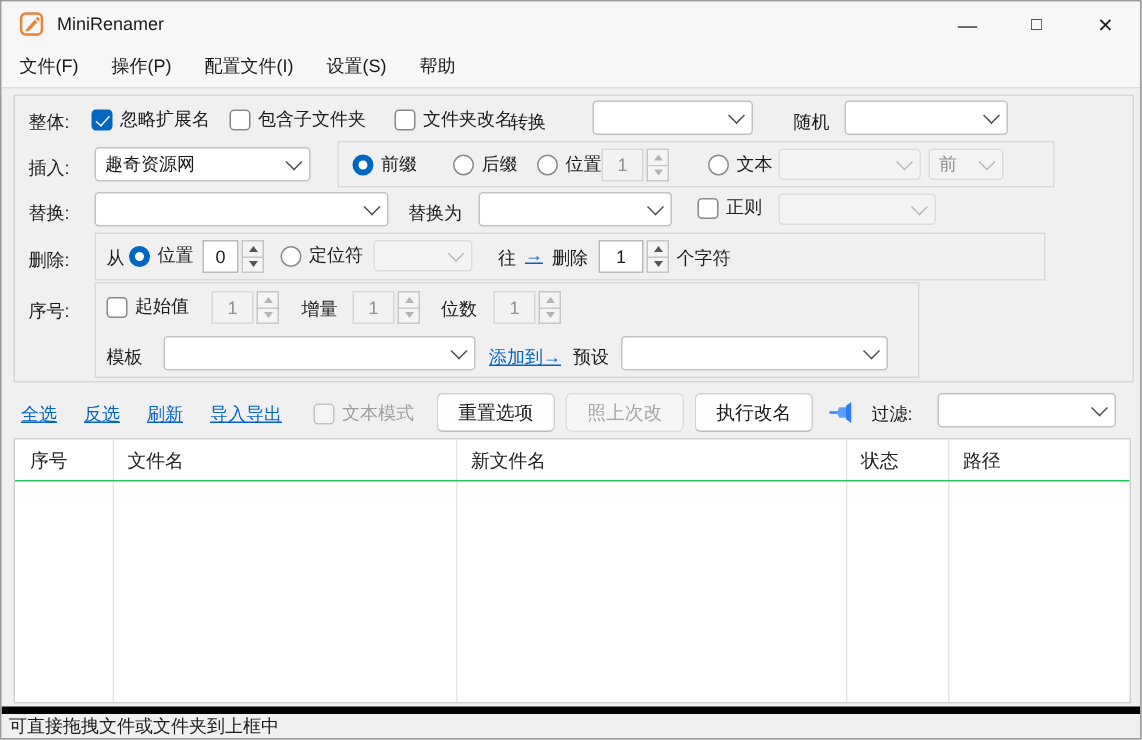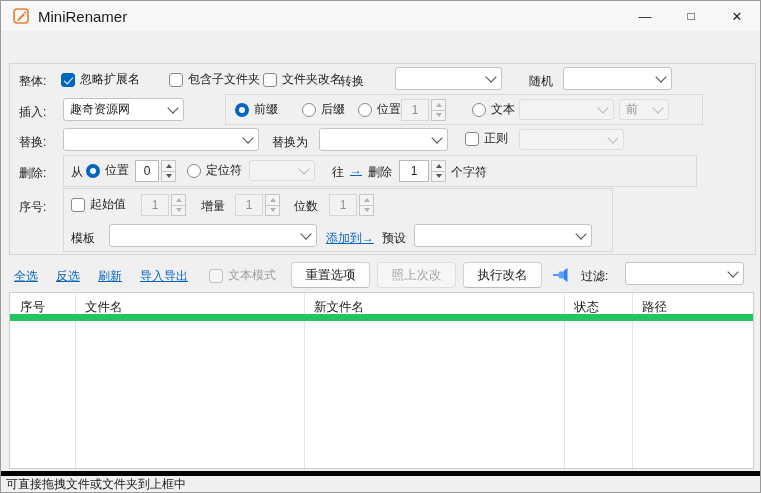--- a/index.html
+++ b/index.html
@@ -1,21 +1,21 @@
 <!DOCTYPE html>
 <html style="--accent: #0067c0; --link: #0563c1; --icon-orange: #e8833a; --pin-blue: #3b8df7;"><head>
 <meta charset="utf-8">
 <style>
   html,body{margin:0;padding:0;}
   body{font-family:"Liberation Sans",sans-serif;font-size:12px;color:#1a1a1a;background:#cccccc;}
   .window{position:relative;width:759px;height:491px;background:#f0f0f0;border:1px solid #9a9a9a;overflow:hidden;}
   
   .titlebar{position:absolute;left:0;top:0;width:100%;height:30px;background:#f7f7f7;display:flex;align-items:center;}
   .app-icon{margin-left:12px;display:inline-flex;}
-  .title{margin-left:9px;font-size:15px;color:#1a1a1a;}
+  .title{margin-left:9px;font-size:12px;color:#1a1a1a;}
   .tb-spacer{flex:1;}
   .win-btn{width:46px;height:30px;display:flex;align-items:center;justify-content:center;font-size:13px;color:#222;}
   .win-btn.max{font-size:12px;}
   
   .menubar{position:absolute;left:0;top:30px;width:100%;height:27px;background:#f7f7f7;display:flex;align-items:center;border-bottom:1px solid #dcdcdc;}
   .menu-item{padding:4px 10px;margin-left:2px;color:#1a1a1a;}
   
   .lbl{position:absolute;white-space:nowrap;}
   .panel{position:absolute;border:1px solid #d6d6d6;background:#f0f0f0;}
   .groupbox{position:absolute;border:1px solid #d9d9d9;}
@@ -41,21 +41,21 @@
   .spin-btns{display:flex;flex-direction:column;width:15px;margin-left:2px;}
   .spin-btn{flex:1;box-sizing:border-box;border:1px solid #c6c6c6;background:#f4f4f4;display:flex;align-items:center;justify-content:center;}
   .spin-btn+.spin-btn{border-top:none;}
   .tri-up{width:0;height:0;border-left:3px solid transparent;border-right:3px solid transparent;border-bottom:4px solid #555;}
   .tri-down{width:0;height:0;border-left:3px solid transparent;border-right:3px solid transparent;border-top:4px solid #555;}
   .spin.disabled .spin-field{background:#f2f2f2;border-color:#d7d7d7;color:#8f8f8f;}
   .spin.disabled .tri-up{border-bottom-color:#b3b3b3;}
   .spin.disabled .tri-down{border-top-color:#b3b3b3;}
   
   .table{position:absolute;left:8px;top:291px;width:745px;height:177px;background:#fff;border:1px solid #cfcfcf;box-sizing:border-box;}
-  .thead{position:absolute;left:0;top:0;width:100%;height:28px;border-bottom:7px solid #22c55e;box-sizing:border-box;}
+  .thead{position:absolute;left:0;top:0;width:100%;height:28px;border-bottom:1px solid #22c55e;box-sizing:border-box;}
   .th{position:absolute;top:6px;font-size:12.5px;color:#222;white-space:nowrap;}
   .colline{position:absolute;top:0;bottom:0;width:1px;background:#e6e6e6;}
   
   .statusbar{position:absolute;left:0;top:470px;width:100%;height:21px;background:#f0f0f0;border-top:5px solid #000000;display:flex;align-items:center;padding-left:5px;box-sizing:border-box;}
   .arrow-link{color:var(--link);text-decoration:underline;}
 </style>
 </head>
 <body>
 
 <div class="window">
@@ -68,49 +68,56 @@
         <path d="M10.8 4.4 L12 3.2 L13.6 4.8 L12.5 6.1 Z" fill="#e8833a"></path>
       </svg>
     </span>
     <span class="title">MiniRenamer</span>
     <span class="tb-spacer"></span>
     <span class="win-btn">—</span>
     <span class="win-btn max">□</span>
     <span class="win-btn">✕</span>
   </div>
 
+  <div class="menubar">
+    <span class="menu-item">文件(F)</span>
+    <span class="menu-item">操作(P)</span>
+    <span class="menu-item">配置文件(I)</span>
+    <span class="menu-item">设置(S)</span>
+    <span class="menu-item">帮助</span>
+  </div>
 
   <div class="panel" style="left:8px;top:62px;width:745px;height:190px;"></div>
 
   <span class="lbl" style="left:18px;top:72px;">整体:</span>
   <span class="cb-group" style="left:60px;top:70px;">
     <span class="cb on"></span>
     <span>忽略扩展名</span>
   </span>
-  <span class="cb-group" style="left:168px;top:70px;font-family:Liberation Mono, monospace;">
+  <span class="cb-group" style="left:152px;top:70px;font-family:Liberation Mono, monospace;">
     <span class="cb"></span>
     <span>包含子文件夹</span>
   </span>
   <span class="cb-group" style="left:262px;top:70px;">
     <span class="cb"></span>
     <span>文件夹改名</span>
   </span>
   <span class="lbl" style="left:339px;top:72px;">转换</span>
   <span class="combo" style="left:394px;top:66px;width:107px;">
     <span class="ctext"></span>
     <span class="chev"></span>
   </span>
   <span class="lbl" style="left:528px;top:72px;">随机</span>
   <span class="combo" style="left:562px;top:66px;width:109px;">
     <span class="ctext"></span>
     <span class="chev"></span>
   </span>
 
   <span class="lbl" style="left:18px;top:103px;">插入:</span>
-  <span class="combo" style="left:62px;top:97px;width:121px;gap:23px;">
+  <span class="combo" style="left:62px;top:97px;width:144px;gap:23px;">
     <span class="ctext">趣奇资源网</span>
     <span class="chev"></span>
   </span>
   <div class="groupbox" style="left:224px;top:93px;width:476px;height:29px;"></div>
   <span class="radio-group" style="left:234px;top:100px;">
     <span class="radio on"></span>
     <span>前缀</span>
   </span>
   <span class="radio-group" style="left:301px;top:100px;">
     <span class="radio"></span>

